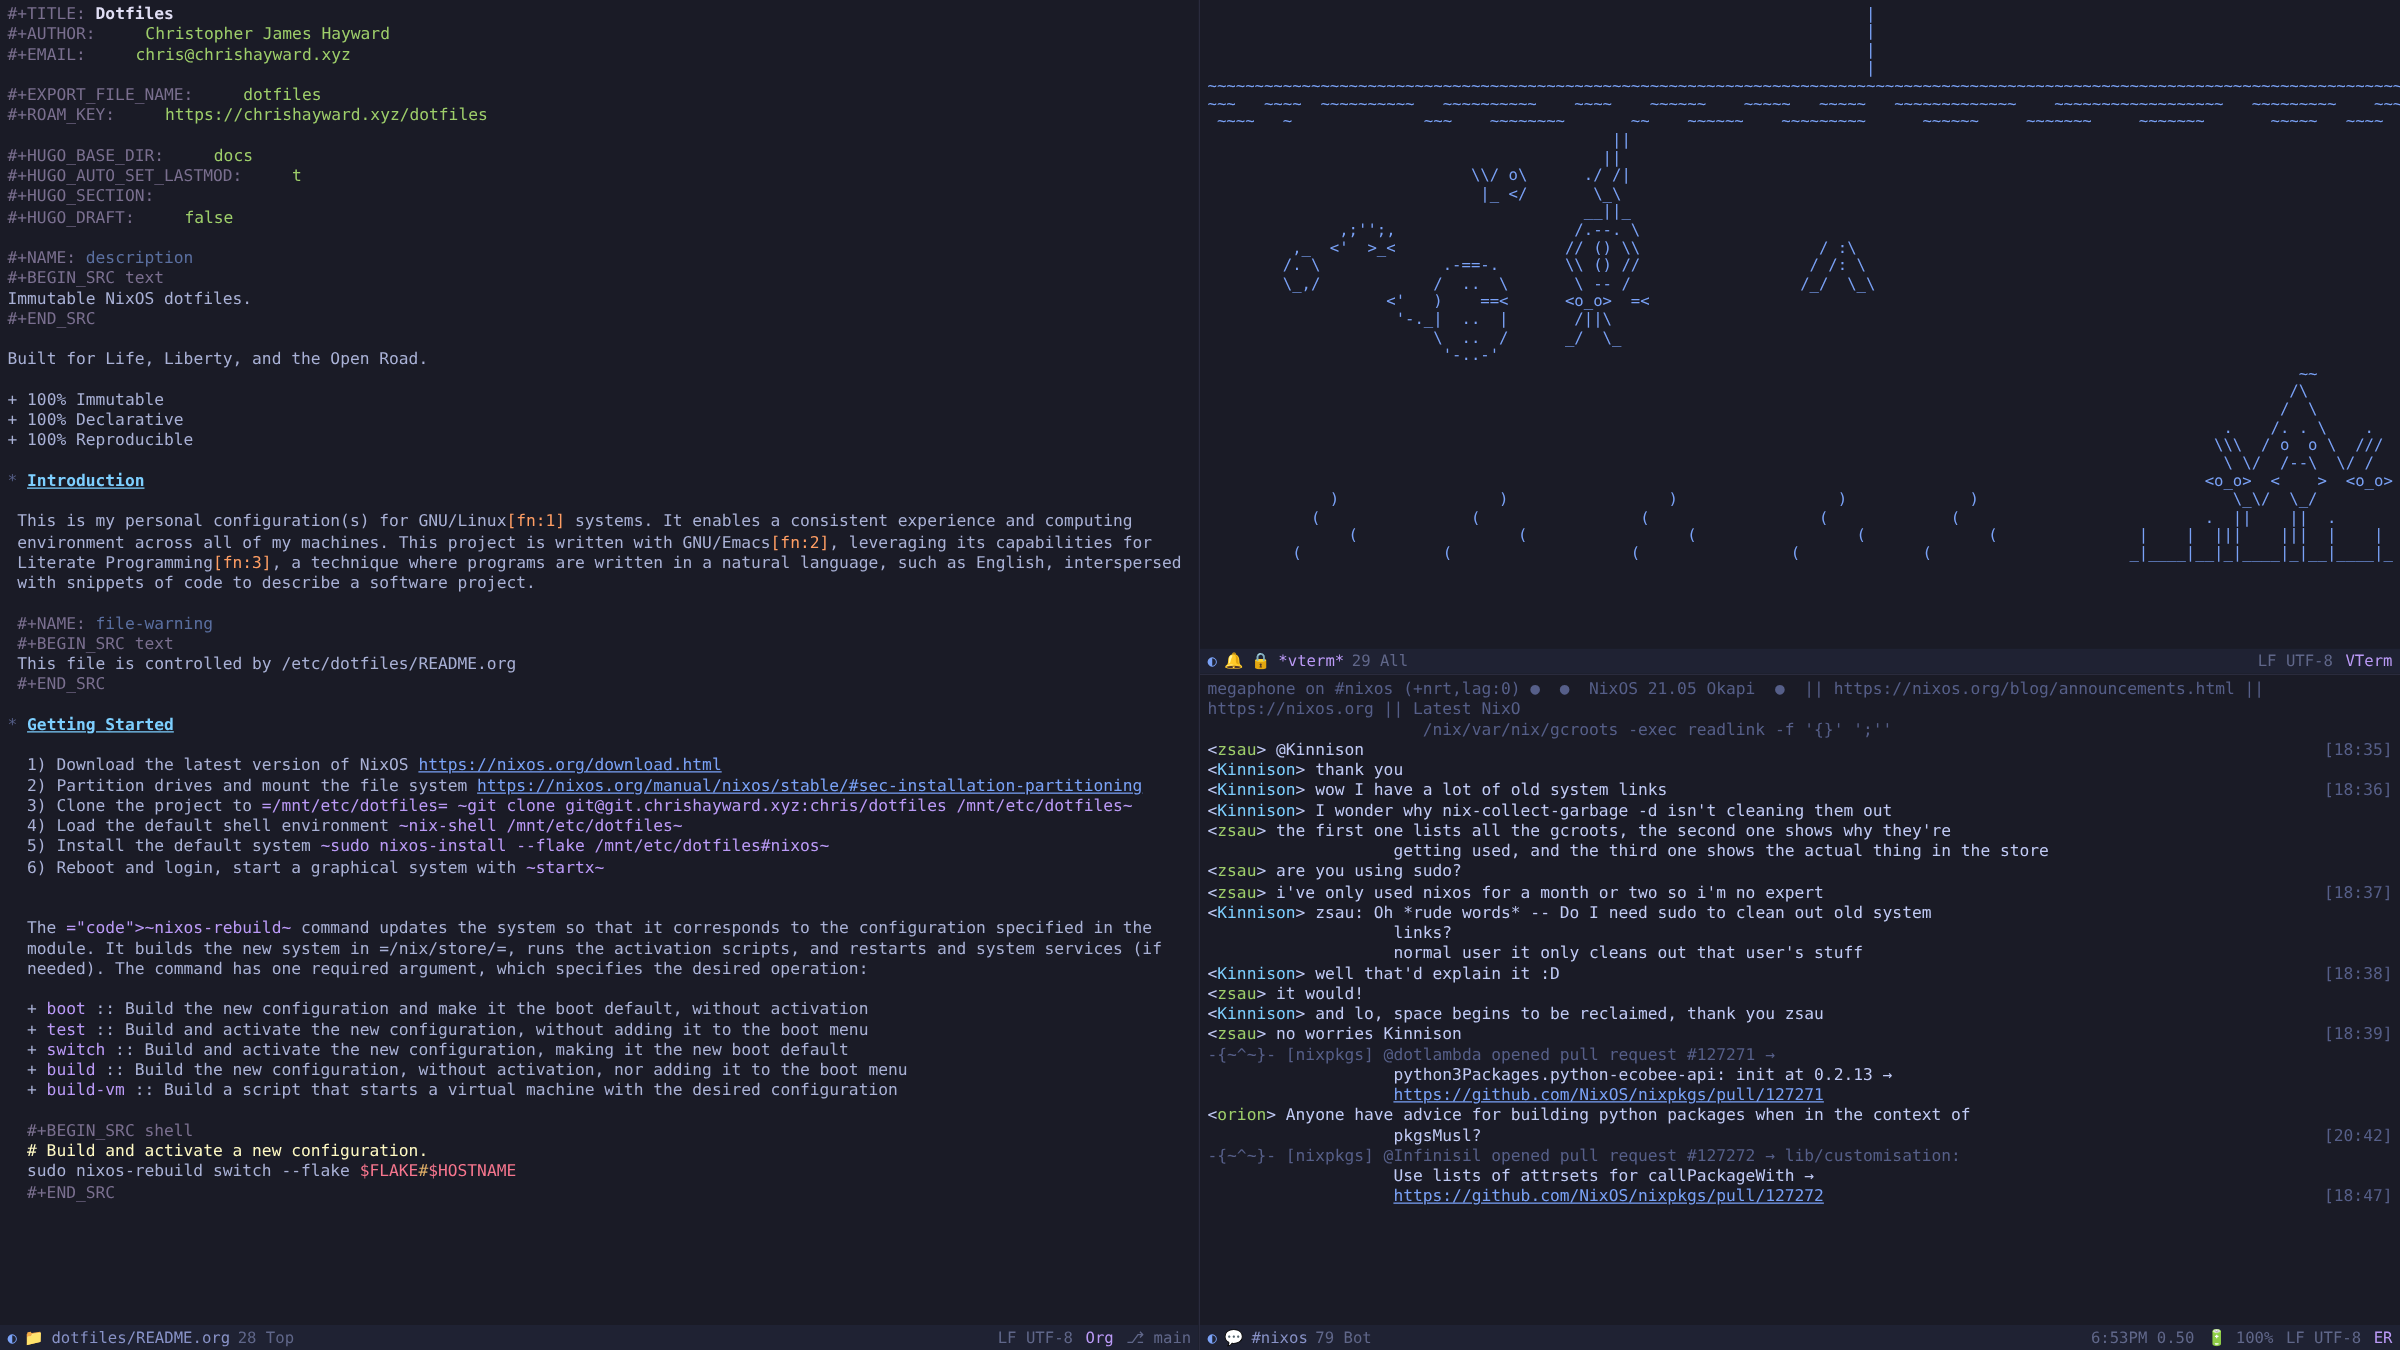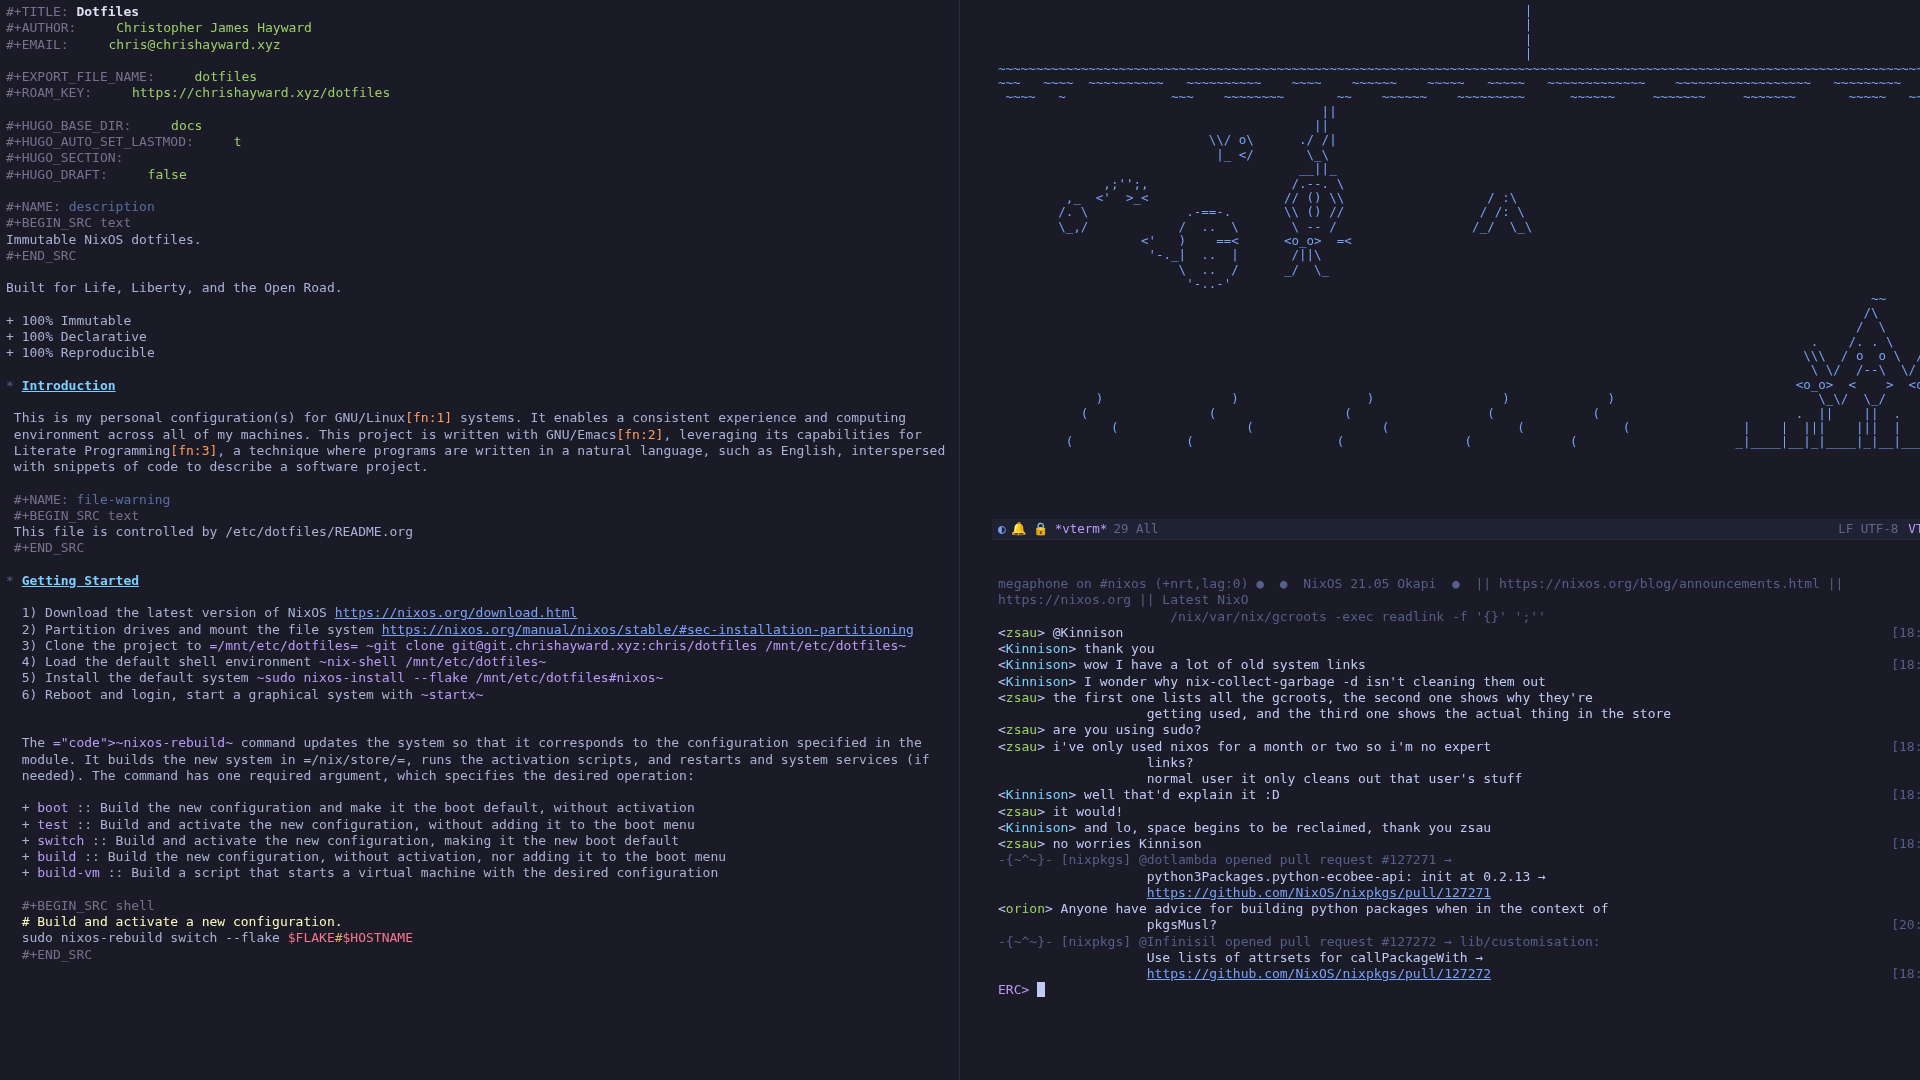--- a/index.html
+++ b/index.html
@@ -6,21 +6,20 @@
   html, body {
     width: 1920px; height: 1080px; overflow: hidden;
     background: #1a1b26; color: #c0caf5;
     font-family: "Menlo", "Consolas", monospace;
     font-size: 13px; line-height: 1.25;
   }
   .grid {
     display: grid; width: 1920px; height: 1080px;
     grid-template-columns: 50% 50%;
     grid-template-rows: 50% 50%;
-    gap: 32px;
   }
   .pane { position: relative; padding: 4px 6px 24px 6px; overflow: hidden; }
   .pane-left { grid-row: 1 / span 2; border-right: 1px solid #2a2b3d; }
   .pane-tr { border-bottom: 1px solid #2a2b3d; }
   .modeline {
     position: absolute; bottom: 0; left: 0; right: 0; height: 20px;
     background: #1f2233; color: #8892c7; display: flex; align-items: center;
     padding: 0 6px; font-size: 12.5px; gap: 6px;
   }
   .modeline .right { margin-left: auto; display: flex; gap: 10px; }
@@ -184,36 +183,36 @@
     <div class="sys irc-line">                      /nix/var/nix/gcroots -exec readlink -f '{}' ';''</div>
     <div id="irc-lines">
         <div class="irc-line"><span class="ts">[18:35]</span>&lt;<span class="nick2">zsau</span>&gt; @Kinnison</div>
         <div class="irc-line">&lt;<span class="nick">Kinnison</span>&gt; thank you</div>
         <div class="irc-line"><span class="ts">[18:36]</span>&lt;<span class="nick">Kinnison</span>&gt; wow I have a lot of old system links</div>
         <div class="irc-line">&lt;<span class="nick">Kinnison</span>&gt; I wonder why nix-collect-garbage -d isn't cleaning them out</div>
         <div class="irc-line">&lt;<span class="nick2">zsau</span>&gt; the first one lists all the gcroots, the second one shows why they're</div>
         <div class="irc-line"><span style="visibility:hidden">&lt;padding&gt;</span>&nbsp;&nbsp;&nbsp;&nbsp;&nbsp;&nbsp;&nbsp;&nbsp;&nbsp;&nbsp;getting used, and the third one shows the actual thing in the store</div>
         <div class="irc-line">&lt;<span class="nick2">zsau</span>&gt; are you using sudo?</div>
         <div class="irc-line"><span class="ts">[18:37]</span>&lt;<span class="nick2">zsau</span>&gt; i've only used nixos for a month or two so i'm no expert</div>
+        <div class="irc-line">&lt;<span class="nick">Kinnison</span>&gt; zsau: Oh *rude words* -- Do I need sudo to clean out old system</div>
         <div class="irc-line"><span style="visibility:hidden">&lt;padding&gt;</span>&nbsp;&nbsp;&nbsp;&nbsp;&nbsp;&nbsp;&nbsp;&nbsp;&nbsp;&nbsp;links?</div>
         <div class="irc-line"><span style="visibility:hidden">&lt;padding&gt;</span>&nbsp;&nbsp;&nbsp;&nbsp;&nbsp;&nbsp;&nbsp;&nbsp;&nbsp;&nbsp;normal user it only cleans out that user's stuff</div>
         <div class="irc-line"><span class="ts">[18:38]</span>&lt;<span class="nick">Kinnison</span>&gt; well that'd explain it :D</div>
         <div class="irc-line">&lt;<span class="nick2">zsau</span>&gt; it would!</div>
         <div class="irc-line">&lt;<span class="nick">Kinnison</span>&gt; and lo, space begins to be reclaimed, thank you zsau</div>
         <div class="irc-line"><span class="ts">[18:39]</span>&lt;<span class="nick2">zsau</span>&gt; no worries Kinnison</div>
         <div class="irc-line"><span class="sys">-{~^~}-</span> <span class="sys">[nixpkgs] @dotlambda opened pull request #127271 →</span></div>
         <div class="irc-line"><span style="visibility:hidden">&lt;padding&gt;</span>&nbsp;&nbsp;&nbsp;&nbsp;&nbsp;&nbsp;&nbsp;&nbsp;&nbsp;&nbsp;python3Packages.python-ecobee-api: init at 0.2.13 →</div>
         <div class="irc-line"><span style="visibility:hidden">&lt;padding&gt;</span>&nbsp;&nbsp;&nbsp;&nbsp;&nbsp;&nbsp;&nbsp;&nbsp;&nbsp;&nbsp;<span class="link">https://github.com/NixOS/nixpkgs/pull/127271</span></div>
         <div class="irc-line">&lt;<span class="nick2">orion</span>&gt; Anyone have advice for building python packages when in the context of</div>
         <div class="irc-line"><span class="ts">[20:42]</span><span style="visibility:hidden">&lt;padding&gt;</span>&nbsp;&nbsp;&nbsp;&nbsp;&nbsp;&nbsp;&nbsp;&nbsp;&nbsp;&nbsp;pkgsMusl?</div>
         <div class="irc-line"><span class="sys">-{~^~}-</span> <span class="sys">[nixpkgs] @Infinisil opened pull request #127272 → lib/customisation:</span></div>
         <div class="irc-line"><span style="visibility:hidden">&lt;padding&gt;</span>&nbsp;&nbsp;&nbsp;&nbsp;&nbsp;&nbsp;&nbsp;&nbsp;&nbsp;&nbsp;Use lists of attrsets for callPackageWith →</div>
         <div class="irc-line"><span class="ts">[18:47]</span><span style="visibility:hidden">&lt;padding&gt;</span>&nbsp;&nbsp;&nbsp;&nbsp;&nbsp;&nbsp;&nbsp;&nbsp;&nbsp;&nbsp;<span class="link">https://github.com/NixOS/nixpkgs/pull/127272</span></div>
       </div>
-    <div><span class="prompt">ERC&gt; </span><span style="background:#c0caf5">&nbsp;</span></div>
     <div class="modeline">
       <span class="ml-icon">◐</span>
       <span class="ml-dim">💬</span>
       <span>#nixos</span>
       <span class="ml-dim">79 Bot</span>
       <span class="right">
         <span class="ml-dim">6:53PM 0.50</span>
         <span class="ml-dim">🔋 <span>100%</span></span>
         <span class="ml-dim">LF UTF-8</span>
         <span class="ml-accent">ER</span>

